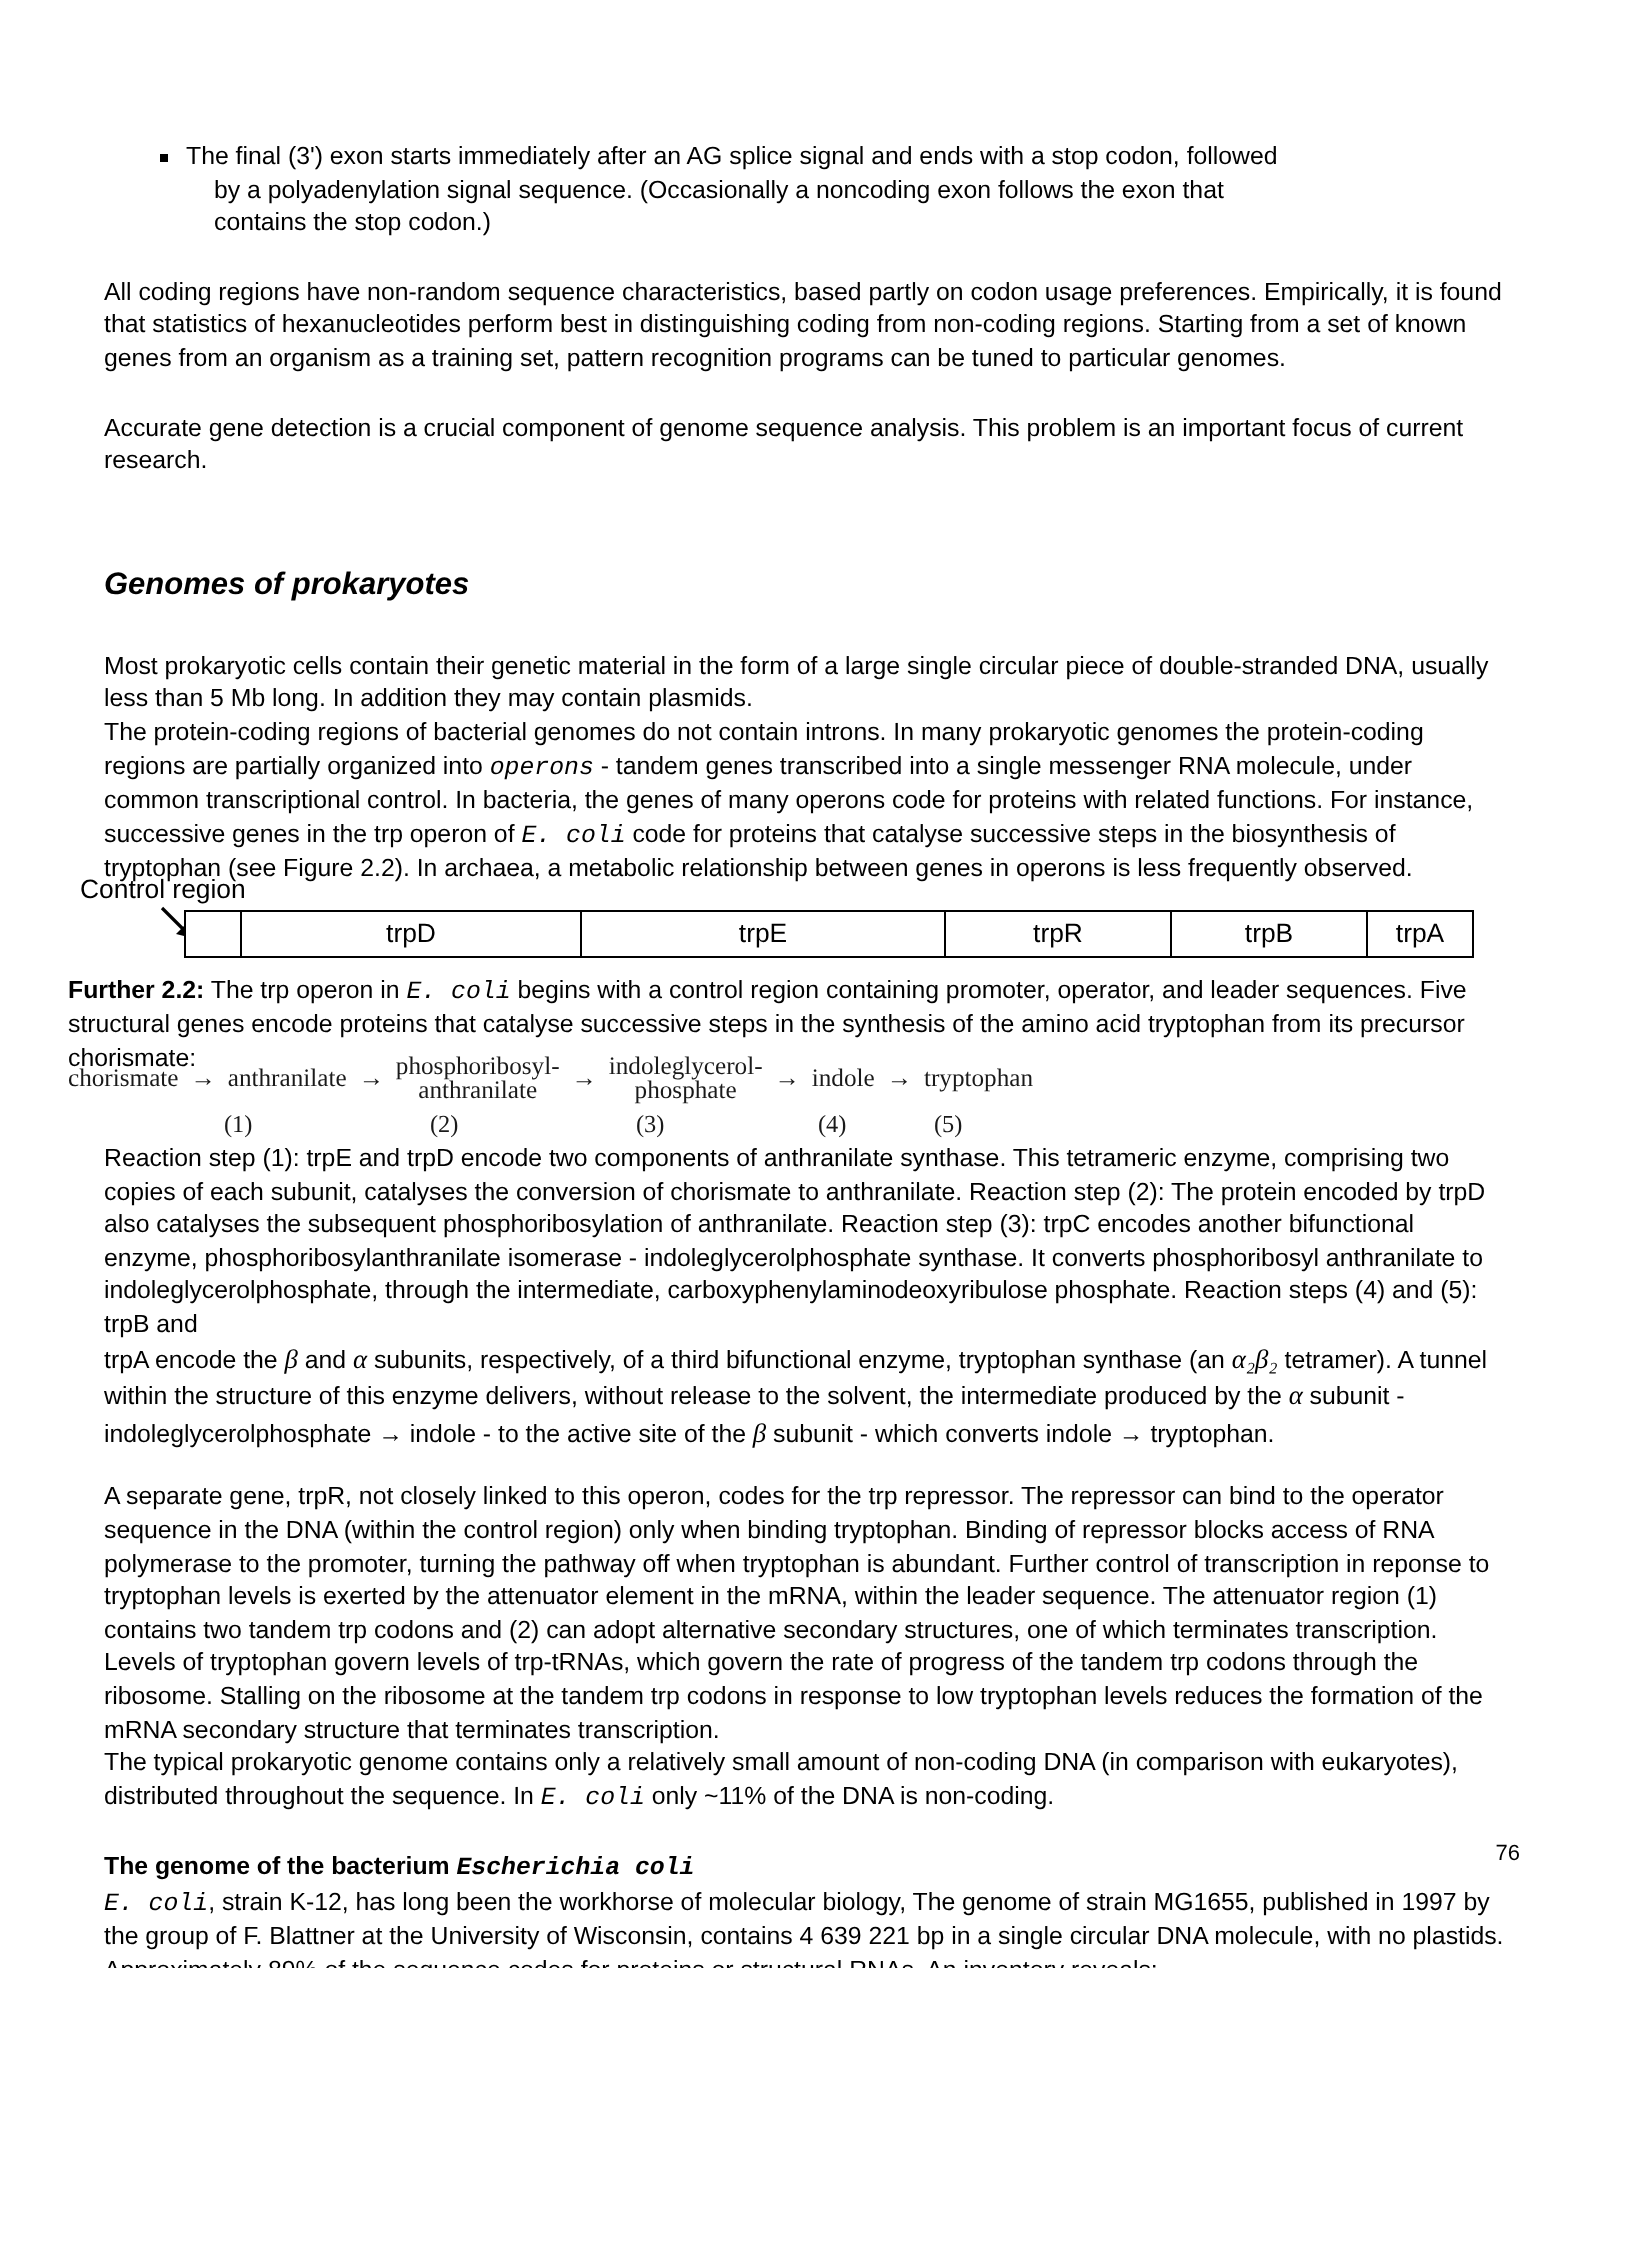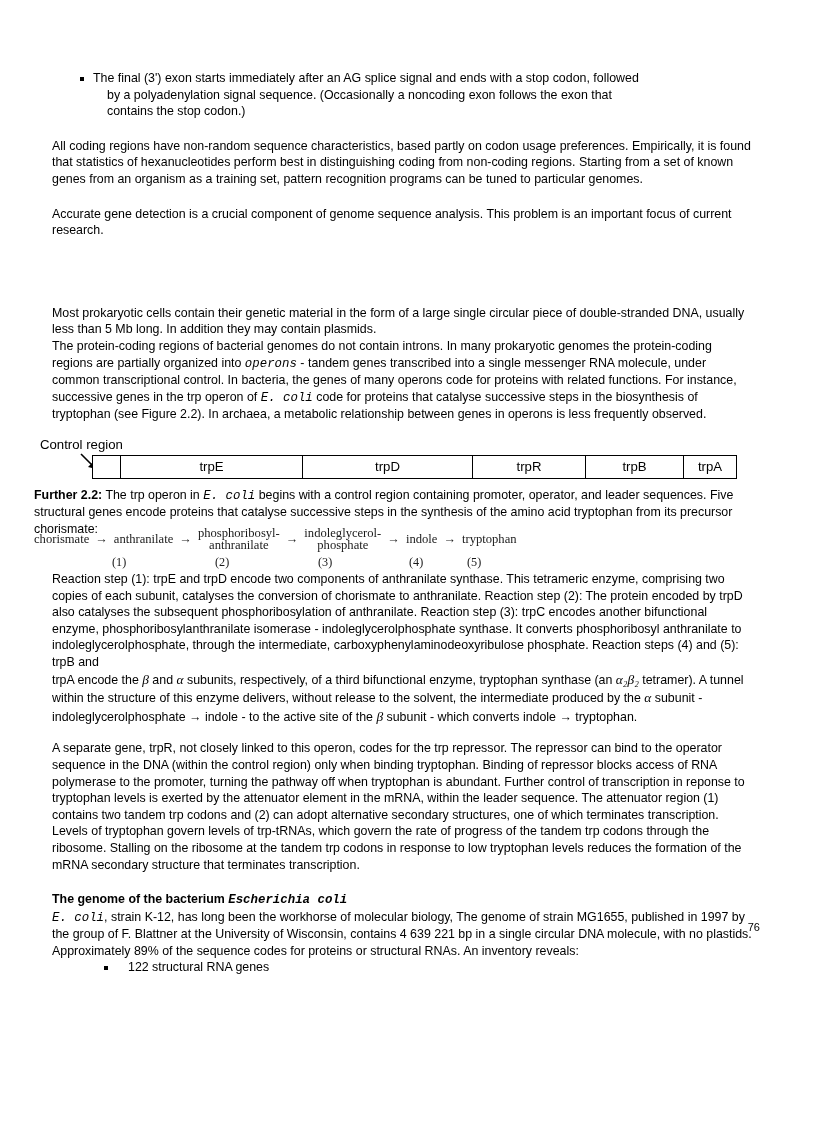--- a/index.html
+++ b/index.html
@@ -232,41 +232,42 @@
 
     <p class="body">All coding regions have non-random sequence characteristics, based partly on codon usage preferences. Empirically, it is found that statistics of hexanucleotides perform best in distinguishing coding from non-coding regions. Starting from a set of known genes from an organism as a training set, pattern recognition programs can be tuned to particular genomes.</p>
 
     <div class="gap-18"></div>
 
     <p class="body">Accurate gene detection is a crucial component of genome sequence analysis. This problem is an important focus of current research.</p>
 
     <div class="gap-22"></div>
     <div class="gap-22"></div>
 
+    <h2 class="section-heading">Genomes of prokaryotes</h2>
 
     <div class="gap-22"></div>
 
     <p class="body">Most prokaryotic cells contain their genetic material in the form of a large single circular piece of double-stranded DNA, usually less than 5 Mb long. In addition they may contain plasmids.</p>
 
     <p class="body"><span>The protein-coding regions of bacterial genomes do not contain introns. In many prokaryotic genomes the protein-coding regions are partially organized into </span><i class="it">operons</i><span> - tandem genes transcribed into a single messenger RNA molecule, under common transcriptional control. In bacteria, the genes of many operons code for proteins with related functions. For instance, successive genes in the trp operon of </span><i class="it">E. coli</i><span> code for proteins that catalyse successive steps in the biosynthesis of tryptophan (see Figure 2.2). In archaea, a metabolic relationship between genes in operons is less frequently observed.</span></p>
 
   </div>
 
   <div class="control-label">Control region</div>
 
   <svg class="arrow-svg" viewBox="0 0 26 26">
     <line x1="3" y1="3" x2="17" y2="17" stroke="#000" stroke-width="1.6"></line>
     <polygon points="18,18 10,16 16,10" fill="#000"></polygon>
   </svg>
 
   <div class="operon-wrap">
     <div class="operon">
       <div class="seg seg-control"></div>
+      <div class="seg seg-trpD">trpD</div>
       <div class="seg seg-trpE">trpE</div>
-      <div class="seg seg-trpD">trpD</div>
       <div class="seg seg-trpC">trpR</div>
       <div class="seg seg-trpB">trpB</div>
       <div class="seg seg-trpA">trpA</div>
     </div>
   </div>
 
   <div class="caption"><b>Further 2.2:</b><span> The trp operon in </span><i class="it">E. coli</i><span> begins with a control region containing promoter, operator, and leader sequences. Five structural genes encode proteins that catalyse successive steps in the synthesis of the amino acid tryptophan from its precursor chorismate:</span></div>
 
   <div class="pathway">
     <div class="row1">
@@ -294,20 +295,21 @@
   <div class="lower">
 
     <p class="body">Reaction step (1): trpE and trpD encode two components of anthranilate synthase. This tetrameric enzyme, comprising two copies of each subunit, catalyses the conversion of chorismate to anthranilate. Reaction step (2): The protein encoded by trpD also catalyses the subsequent phosphoribosylation of anthranilate. Reaction step (3): trpC encodes another bifunctional enzyme, phosphoribosylanthranilate isomerase - indoleglycerolphosphate synthase. It converts phosphoribosyl anthranilate to indoleglycerolphosphate, through the intermediate, carboxyphenylaminodeoxyribulose phosphate. Reaction steps (4) and (5): trpB and</p>
 
     <p class="body tight"><span>trpA encode the </span><span class="greek">β</span><span> and </span><span class="greek">α</span><span> subunits, respectively, of a third bifunctional enzyme, tryptophan synthase (an </span><span class="greek">α₂β₂</span><span> tetramer). A tunnel within the structure of this enzyme delivers, without release to the solvent, the intermediate produced by the </span><span class="greek">α</span><span> subunit - indoleglycerolphosphate → indole - to the active site of the </span><span class="greek">β</span><span> subunit - which converts indole → tryptophan.</span></p>
 
     <div class="gap-14"></div>
 
     <p class="body">A separate gene, trpR, not closely linked to this operon, codes for the trp repressor. The repressor can bind to the operator sequence in the DNA (within the control region) only when binding tryptophan. Binding of repressor blocks access of RNA polymerase to the promoter, turning the pathway off when tryptophan is abundant. Further control of transcription in reponse to tryptophan levels is exerted by the attenuator element in the mRNA, within the leader sequence. The attenuator region (1) contains two tandem trp codons and (2) can adopt alternative secondary structures, one of which terminates transcription. Levels of tryptophan govern levels of trp-tRNAs, which govern the rate of progress of the tandem trp codons through the ribosome. Stalling on the ribosome at the tandem trp codons in response to low tryptophan levels reduces the formation of the mRNA secondary structure that terminates transcription.</p>
 
+    <p class="body"><span>The typical prokaryotic genome contains only a relatively small amount of non-coding DNA (in comparison with eukaryotes), distributed throughout the sequence. In </span><i class="it">E. coli</i><span> only ~11% of the DNA is non-coding.</span></p>
 
     <div class="gap-18"></div>
 
     <p class="ecoli-heading"><span>The genome of the bacterium </span><i class="it">Escherichia coli</i></p>
 
     <p class="body"><i class="it">E. coli</i><span>, strain K-12, has long been the workhorse of molecular biology, The genome of strain MG1655, published in 1997 by the group of F. Blattner at the University of Wisconsin, contains 4 639 221 bp in a single circular DNA molecule, with no plastids. Approximately 89% of the sequence codes for proteins or structural RNAs. An inventory reveals:</span></p>
 
     <ul class="ecoli-list">
       <li>122 structural RNA genes</li>
     </ul>

